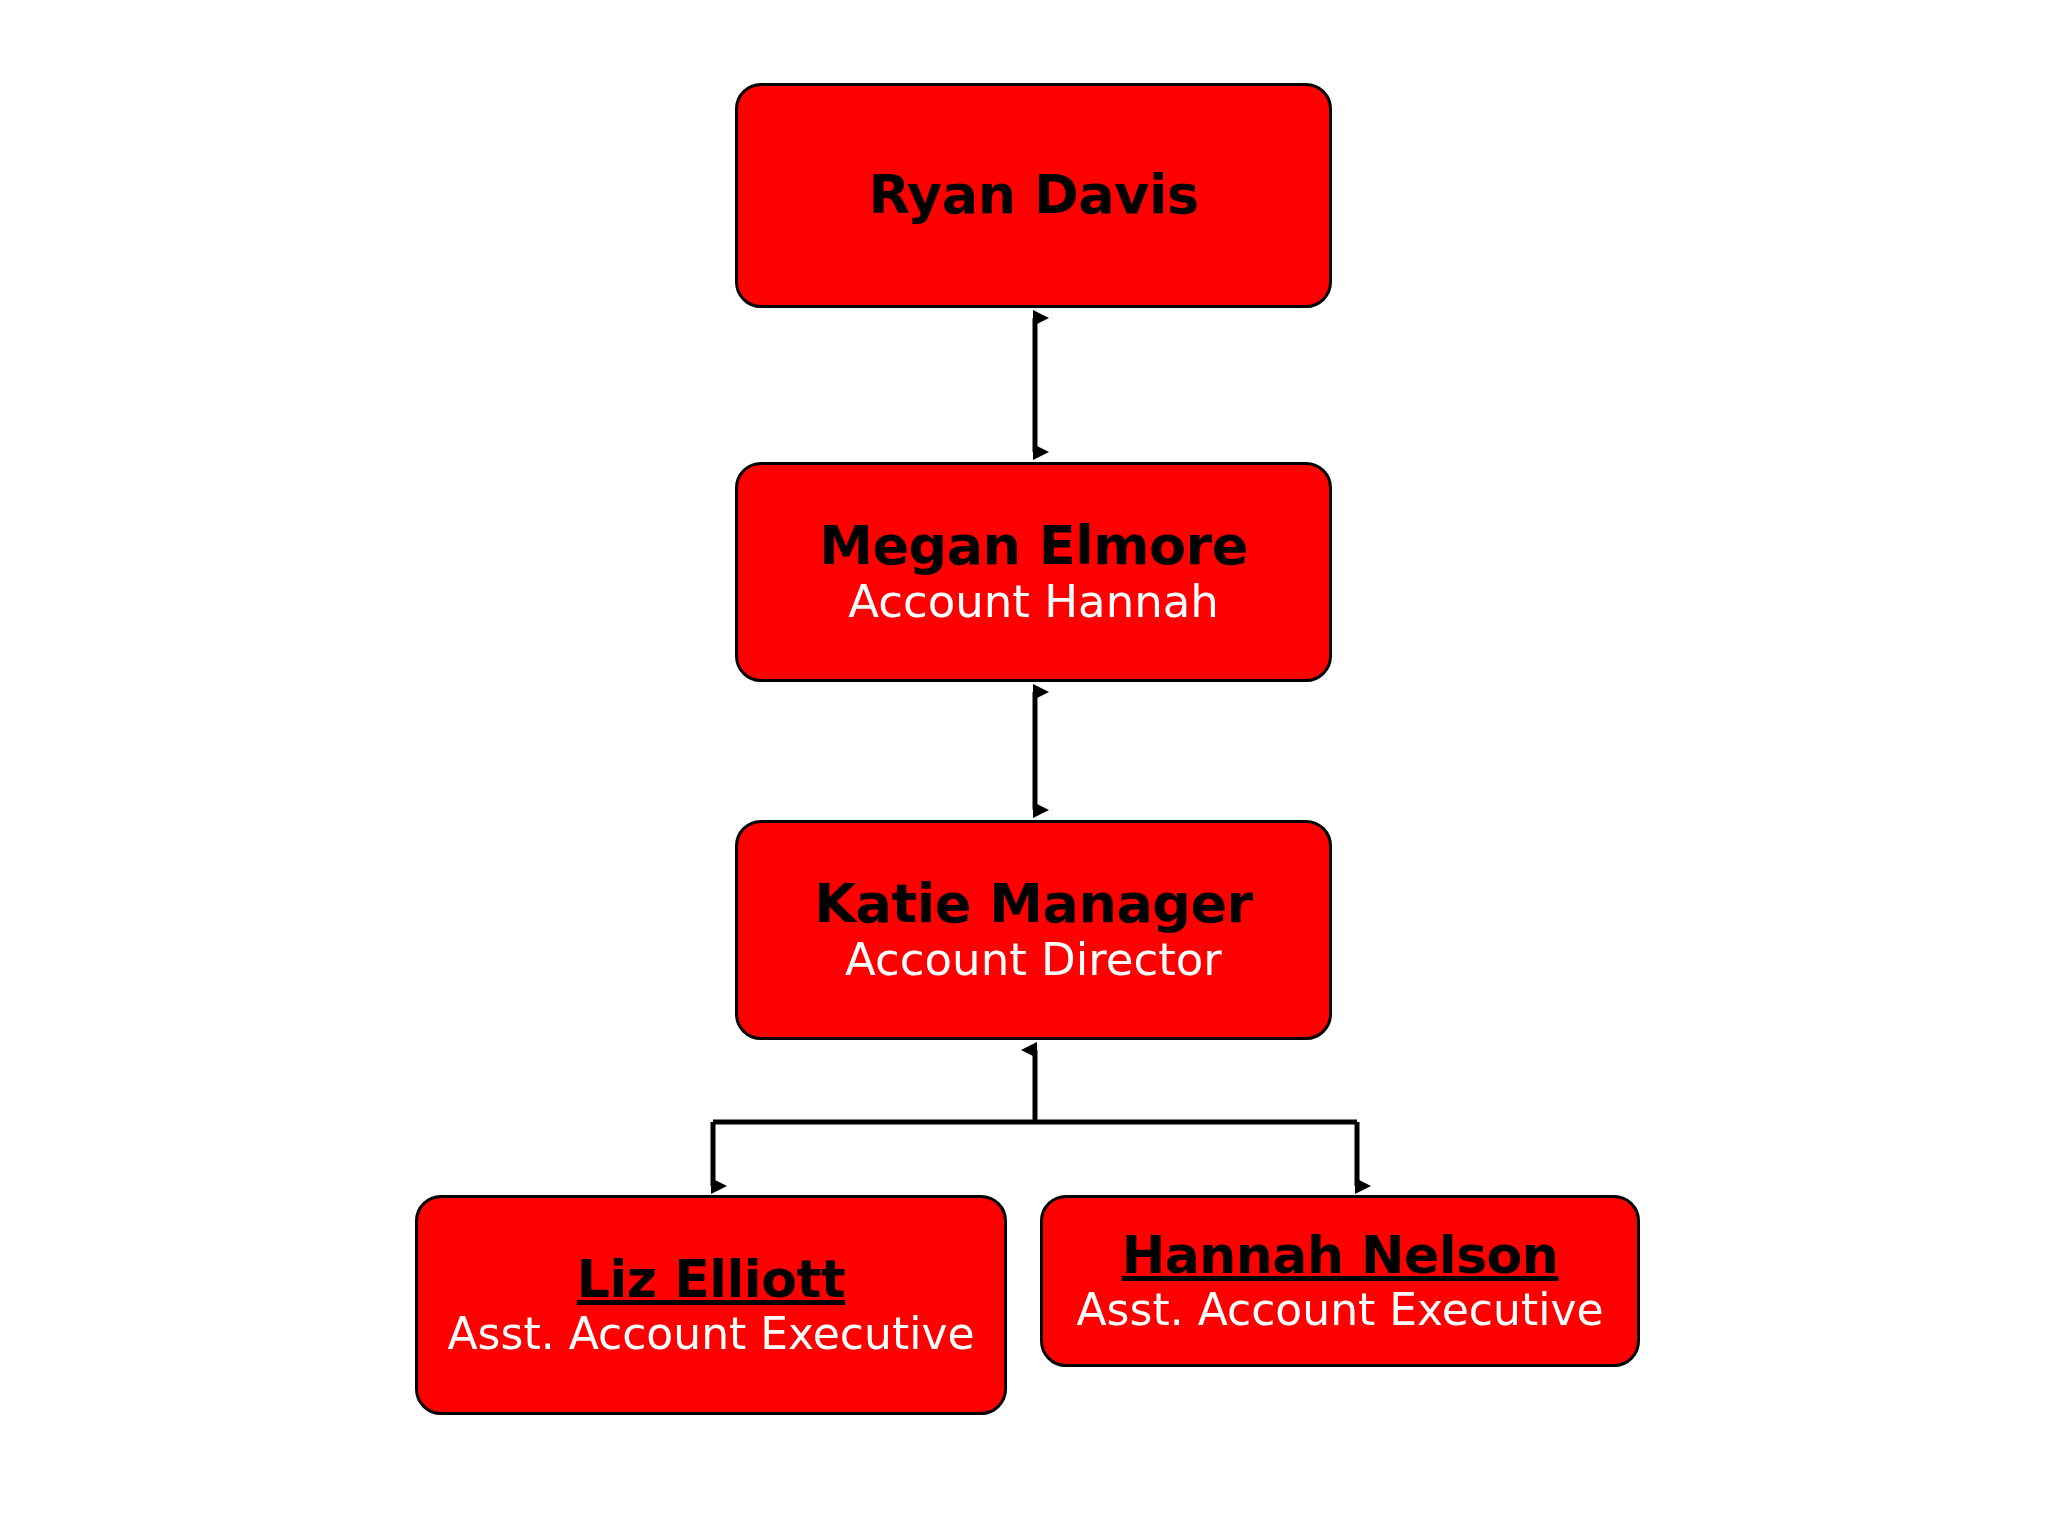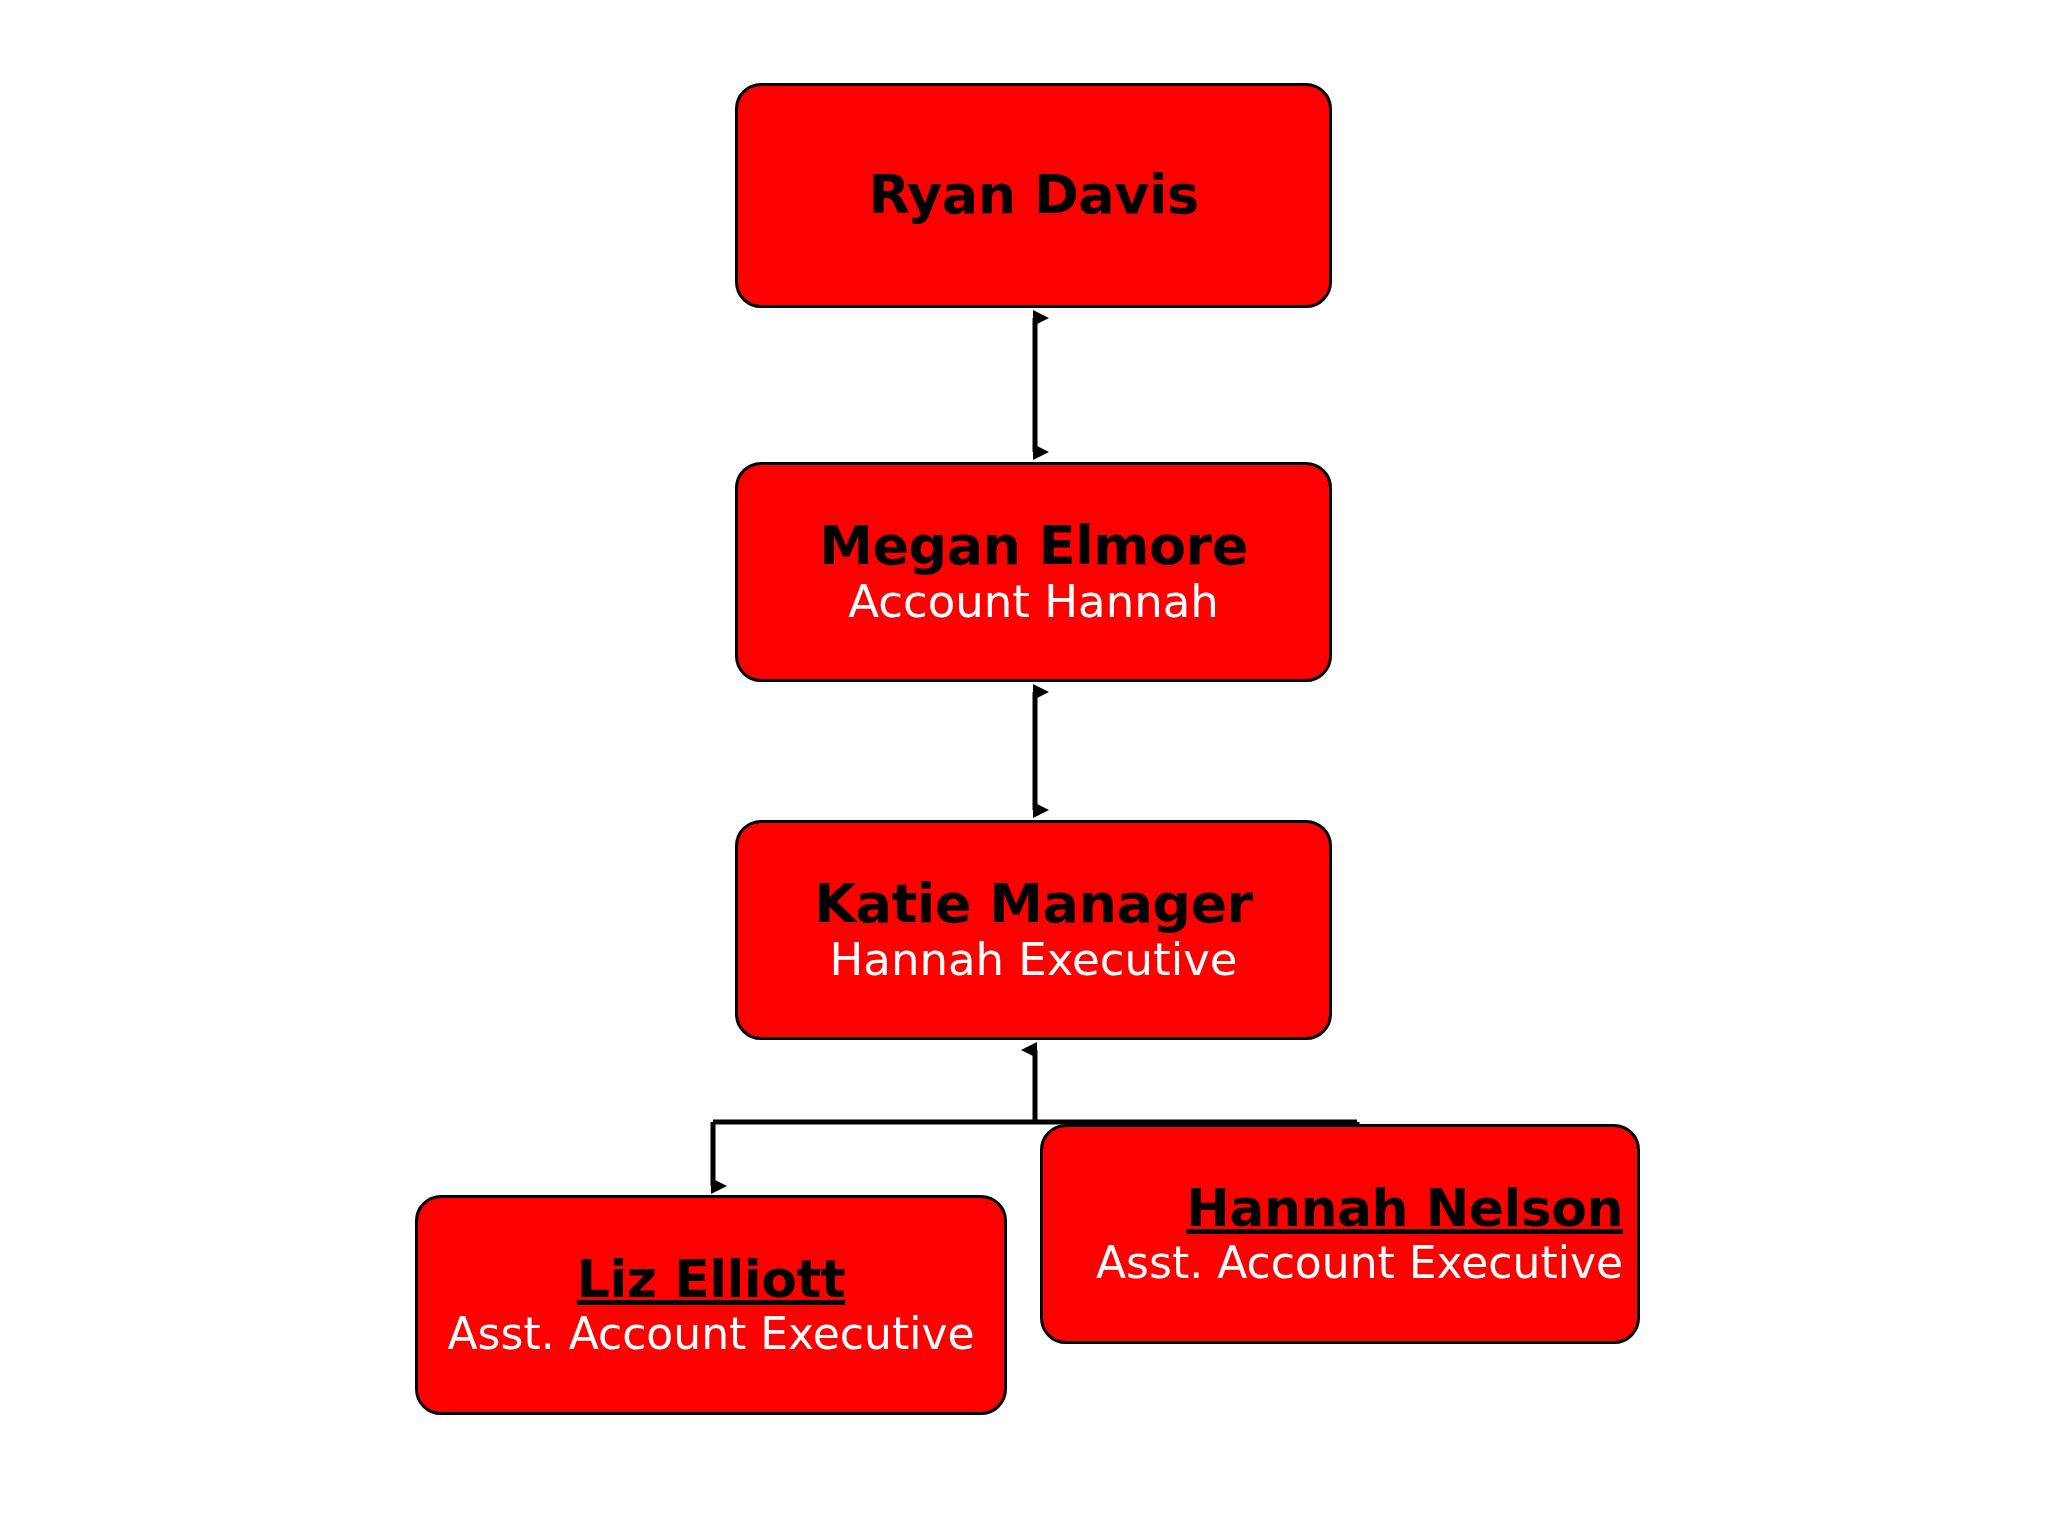--- a/index.html
+++ b/index.html
@@ -58,21 +58,21 @@
     line-height: 1.08;
     margin-top: 4px;
     white-space: nowrap;
   }
 
   
   #node-director   { left: 735px;  top: 83px;   width: 597px; height: 225px; }
   #node-manager    { left: 735px;  top: 462px;  width: 597px; height: 220px; }
   #node-executive  { left: 735px;  top: 820px;  width: 597px; height: 220px; }
   #node-asst-left  { left: 415px;  top: 1195px; width: 592px; height: 220px; }
-  #node-asst-right { left: 1040px; top: 1124px; width: 600px; height: 220px; align-items: flex-end; }
+  #node-asst-right { left: 1040px; top: 1195px; width: 600px; height: 172px; }
 
   #node-asst-left .name,
   #node-asst-right .name { font-size: 52px; text-decoration: underline; }
   #node-asst-left .title,
   #node-asst-right .title { font-size: 44px; }
 </style>
 </head>
 <body>
 
 <div id="canvas">
@@ -111,21 +111,21 @@
     <div class="name">Ryan Davis</div>
   </div>
 
   <div class="node" id="node-manager">
     <div class="name">Megan Elmore</div>
     <div class="title">Account Hannah</div>
   </div>
 
   <div class="node" id="node-executive">
     <div class="name">Katie Manager</div>
-    <div class="title">Hannah Executive</div>
+    <div class="title">Account Director</div>
   </div>
 
   <div class="node" id="node-asst-left">
     <div class="name">Liz Elliott</div>
     <div class="title">Asst. Account Executive</div>
   </div>
 
   <div class="node" id="node-asst-right">
     <div class="name">Hannah Nelson</div>
     <div class="title">Asst. Account Executive</div>

